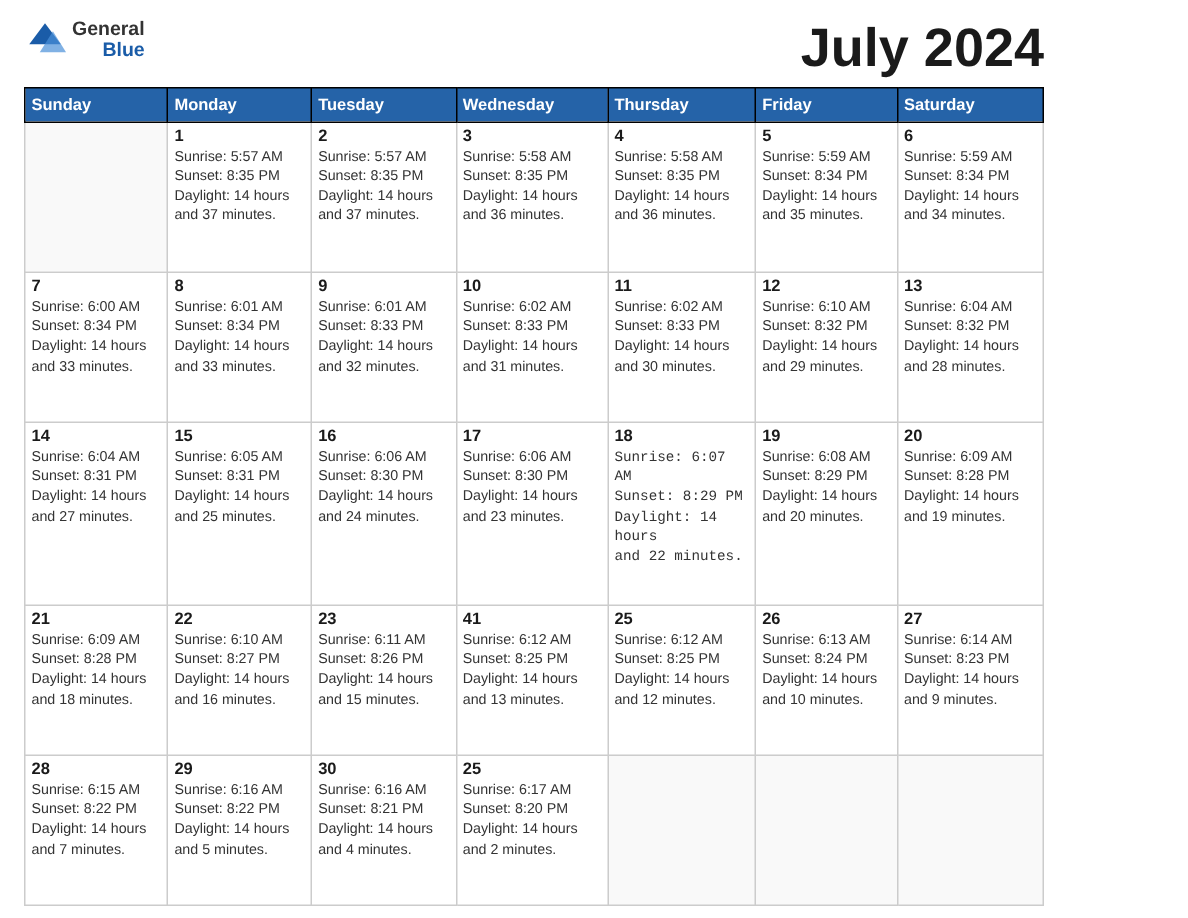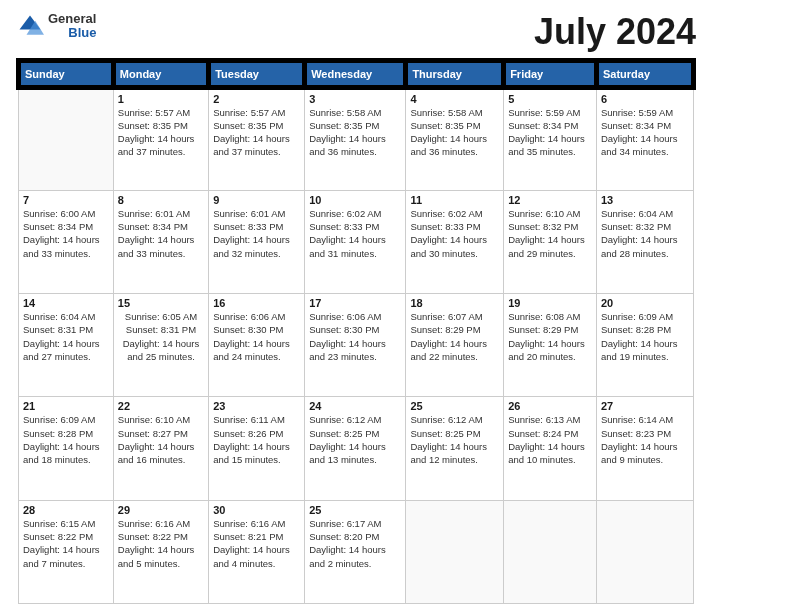--- a/index.html
+++ b/index.html
@@ -68,21 +68,21 @@
       width: 100%;
       font-size: 10px;
     }
     .calendar th {
       background: #2563a8;
       color: #fff;
       padding: 5px 4px;
       text-align: left;
       font-size: 11px;
       font-weight: bold;
-      border: 5px solid #000000;
+      border: 1px solid #000000;
     }
     .calendar td {
       border: 1px solid #ccc;
       padding: 3px 4px;
       vertical-align: top;
       width: 113px;
       height: 82px;
       background: #fff;
     }
     .calendar td.empty {
@@ -235,42 +235,42 @@
         <tr class="week-row">
           <td>
             <div class="day-num">14</div>
             <div class="day-info" style="white-space: pre-line;">Sunrise: 6:04 AM
 Sunset: 8:31 PM
 Daylight: 14 hours
 and 27 minutes.</div>
           </td>
           <td>
             <div class="day-num">15</div>
-            <div class="day-info" style="white-space: pre-line; text-align: center;">Sunrise: 6:05 AM
+            <div class="day-info" style="white-space: pre-line;">Sunrise: 6:05 AM
 Sunset: 8:31 PM
 Daylight: 14 hours
 and 25 minutes.</div>
           </td>
           <td>
             <div class="day-num">16</div>
             <div class="day-info" style="white-space: pre-line;">Sunrise: 6:06 AM
 Sunset: 8:30 PM
 Daylight: 14 hours
 and 24 minutes.</div>
           </td>
           <td>
             <div class="day-num">17</div>
             <div class="day-info" style="white-space: pre-line;">Sunrise: 6:06 AM
 Sunset: 8:30 PM
 Daylight: 14 hours
 and 23 minutes.</div>
           </td>
           <td>
             <div class="day-num">18</div>
-            <div class="day-info" style="white-space: pre-line;">Sunrise: 6:07 AM
+            <div class="day-info" style="white-space: pre-line; font-family: Liberation Mono, monospace;">Sunrise: 6:07 AM
 Sunset: 8:29 PM
 Daylight: 14 hours
 and 22 minutes.</div>
           </td>
           <td>
             <div class="day-num">19</div>
             <div class="day-info" style="white-space: pre-line;">Sunrise: 6:08 AM
 Sunset: 8:29 PM
 Daylight: 14 hours
 and 20 minutes.</div>
@@ -299,21 +299,21 @@
 and 16 minutes.</div>
           </td>
           <td>
             <div class="day-num">23</div>
             <div class="day-info" style="white-space: pre-line;">Sunrise: 6:11 AM
 Sunset: 8:26 PM
 Daylight: 14 hours
 and 15 minutes.</div>
           </td>
           <td>
-            <div class="day-num">24</div>
+            <div class="day-num">41</div>
             <div class="day-info" style="white-space: pre-line;">Sunrise: 6:12 AM
 Sunset: 8:25 PM
 Daylight: 14 hours
 and 13 minutes.</div>
           </td>
           <td>
             <div class="day-num">25</div>
             <div class="day-info" style="white-space: pre-line;">Sunrise: 6:12 AM
 Sunset: 8:25 PM
 Daylight: 14 hours

